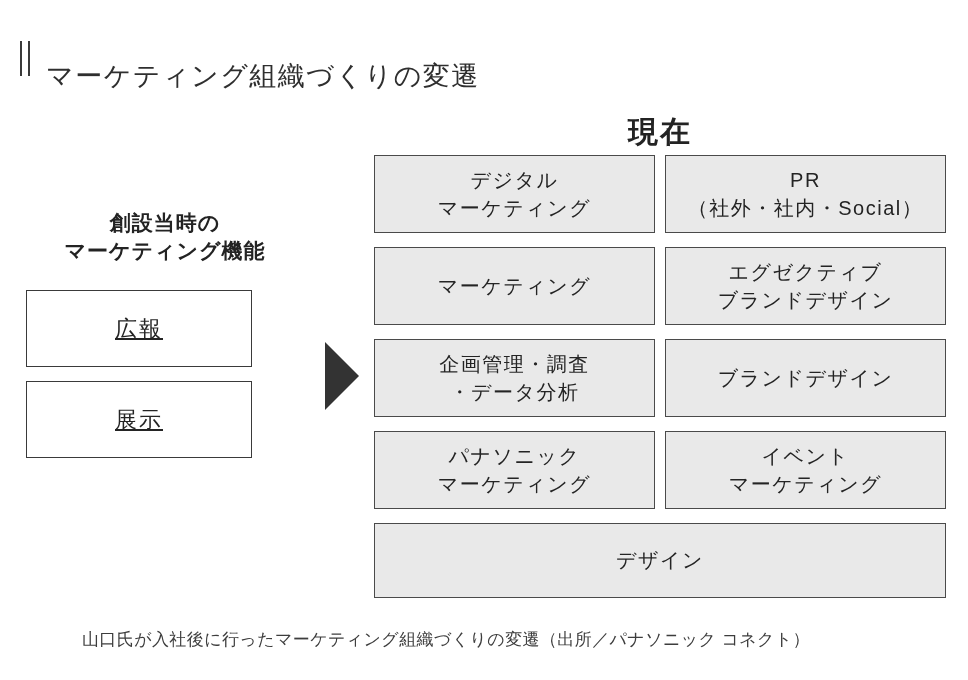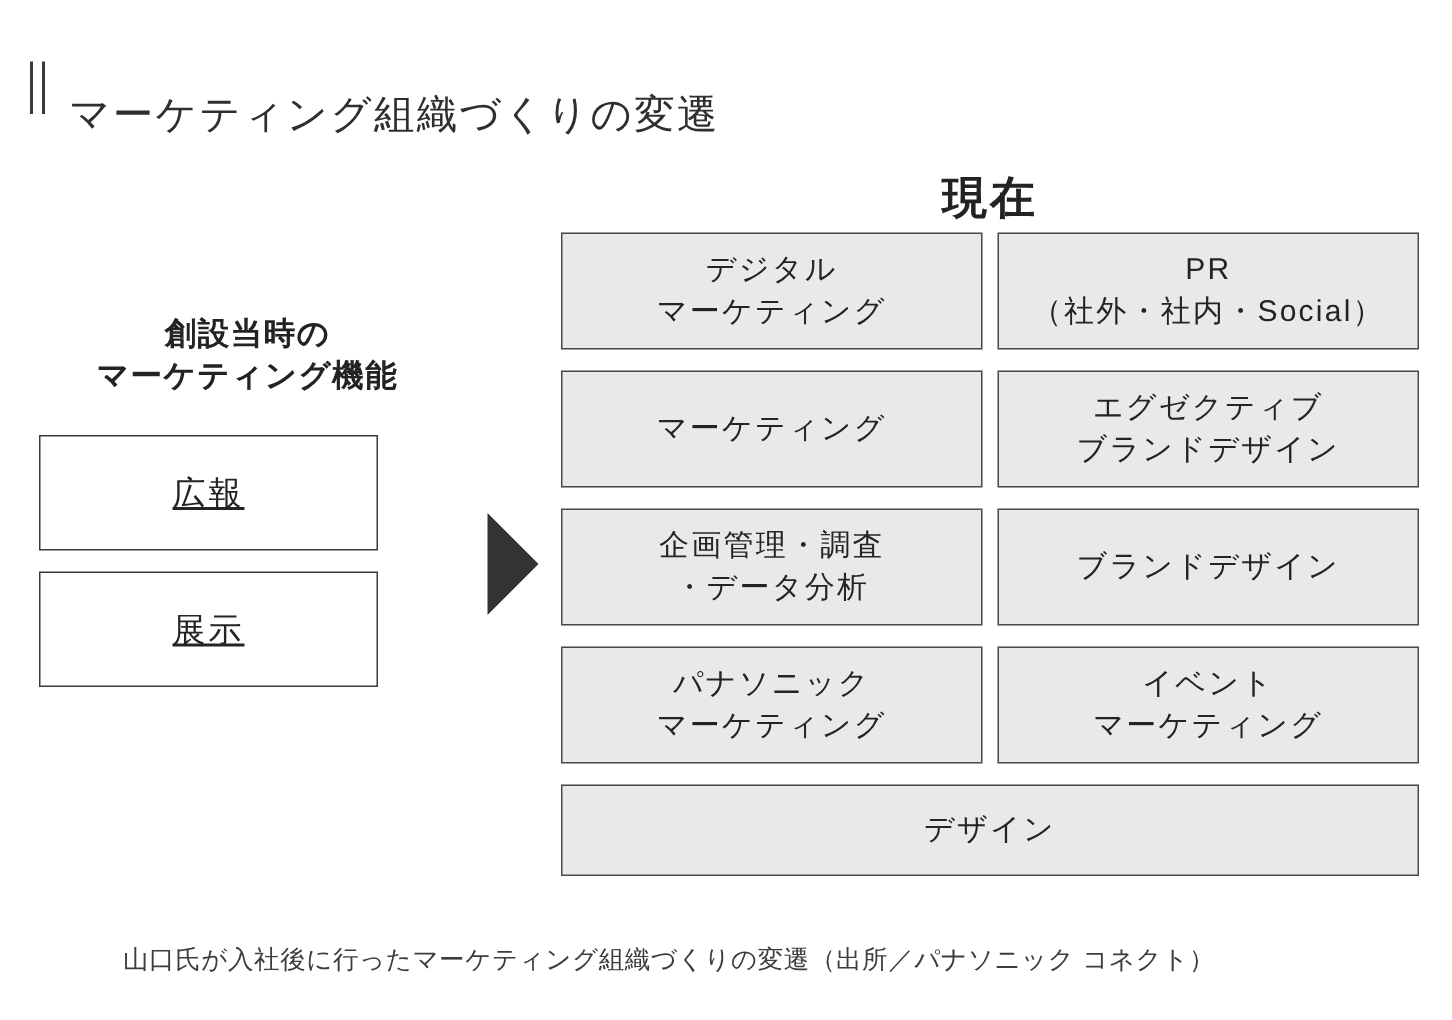--- a/index.html
+++ b/index.html
@@ -128,21 +128,21 @@
     align-items: center;
     justify-content: center;
     text-align: center;
     font-size: 20px;
     line-height: 1.42;
     letter-spacing: 1.5px;
     color: #242424;
   }
   .cell.wide {
     width: 572px;
-    height: 61px;
+    height: 75px;
   }
   .cell .ln { display: block; white-space: nowrap; }
 
   
   .caption {
     position: absolute;
     left: 0;
     top: 628px;
     width: 892px;
     text-align: center;

